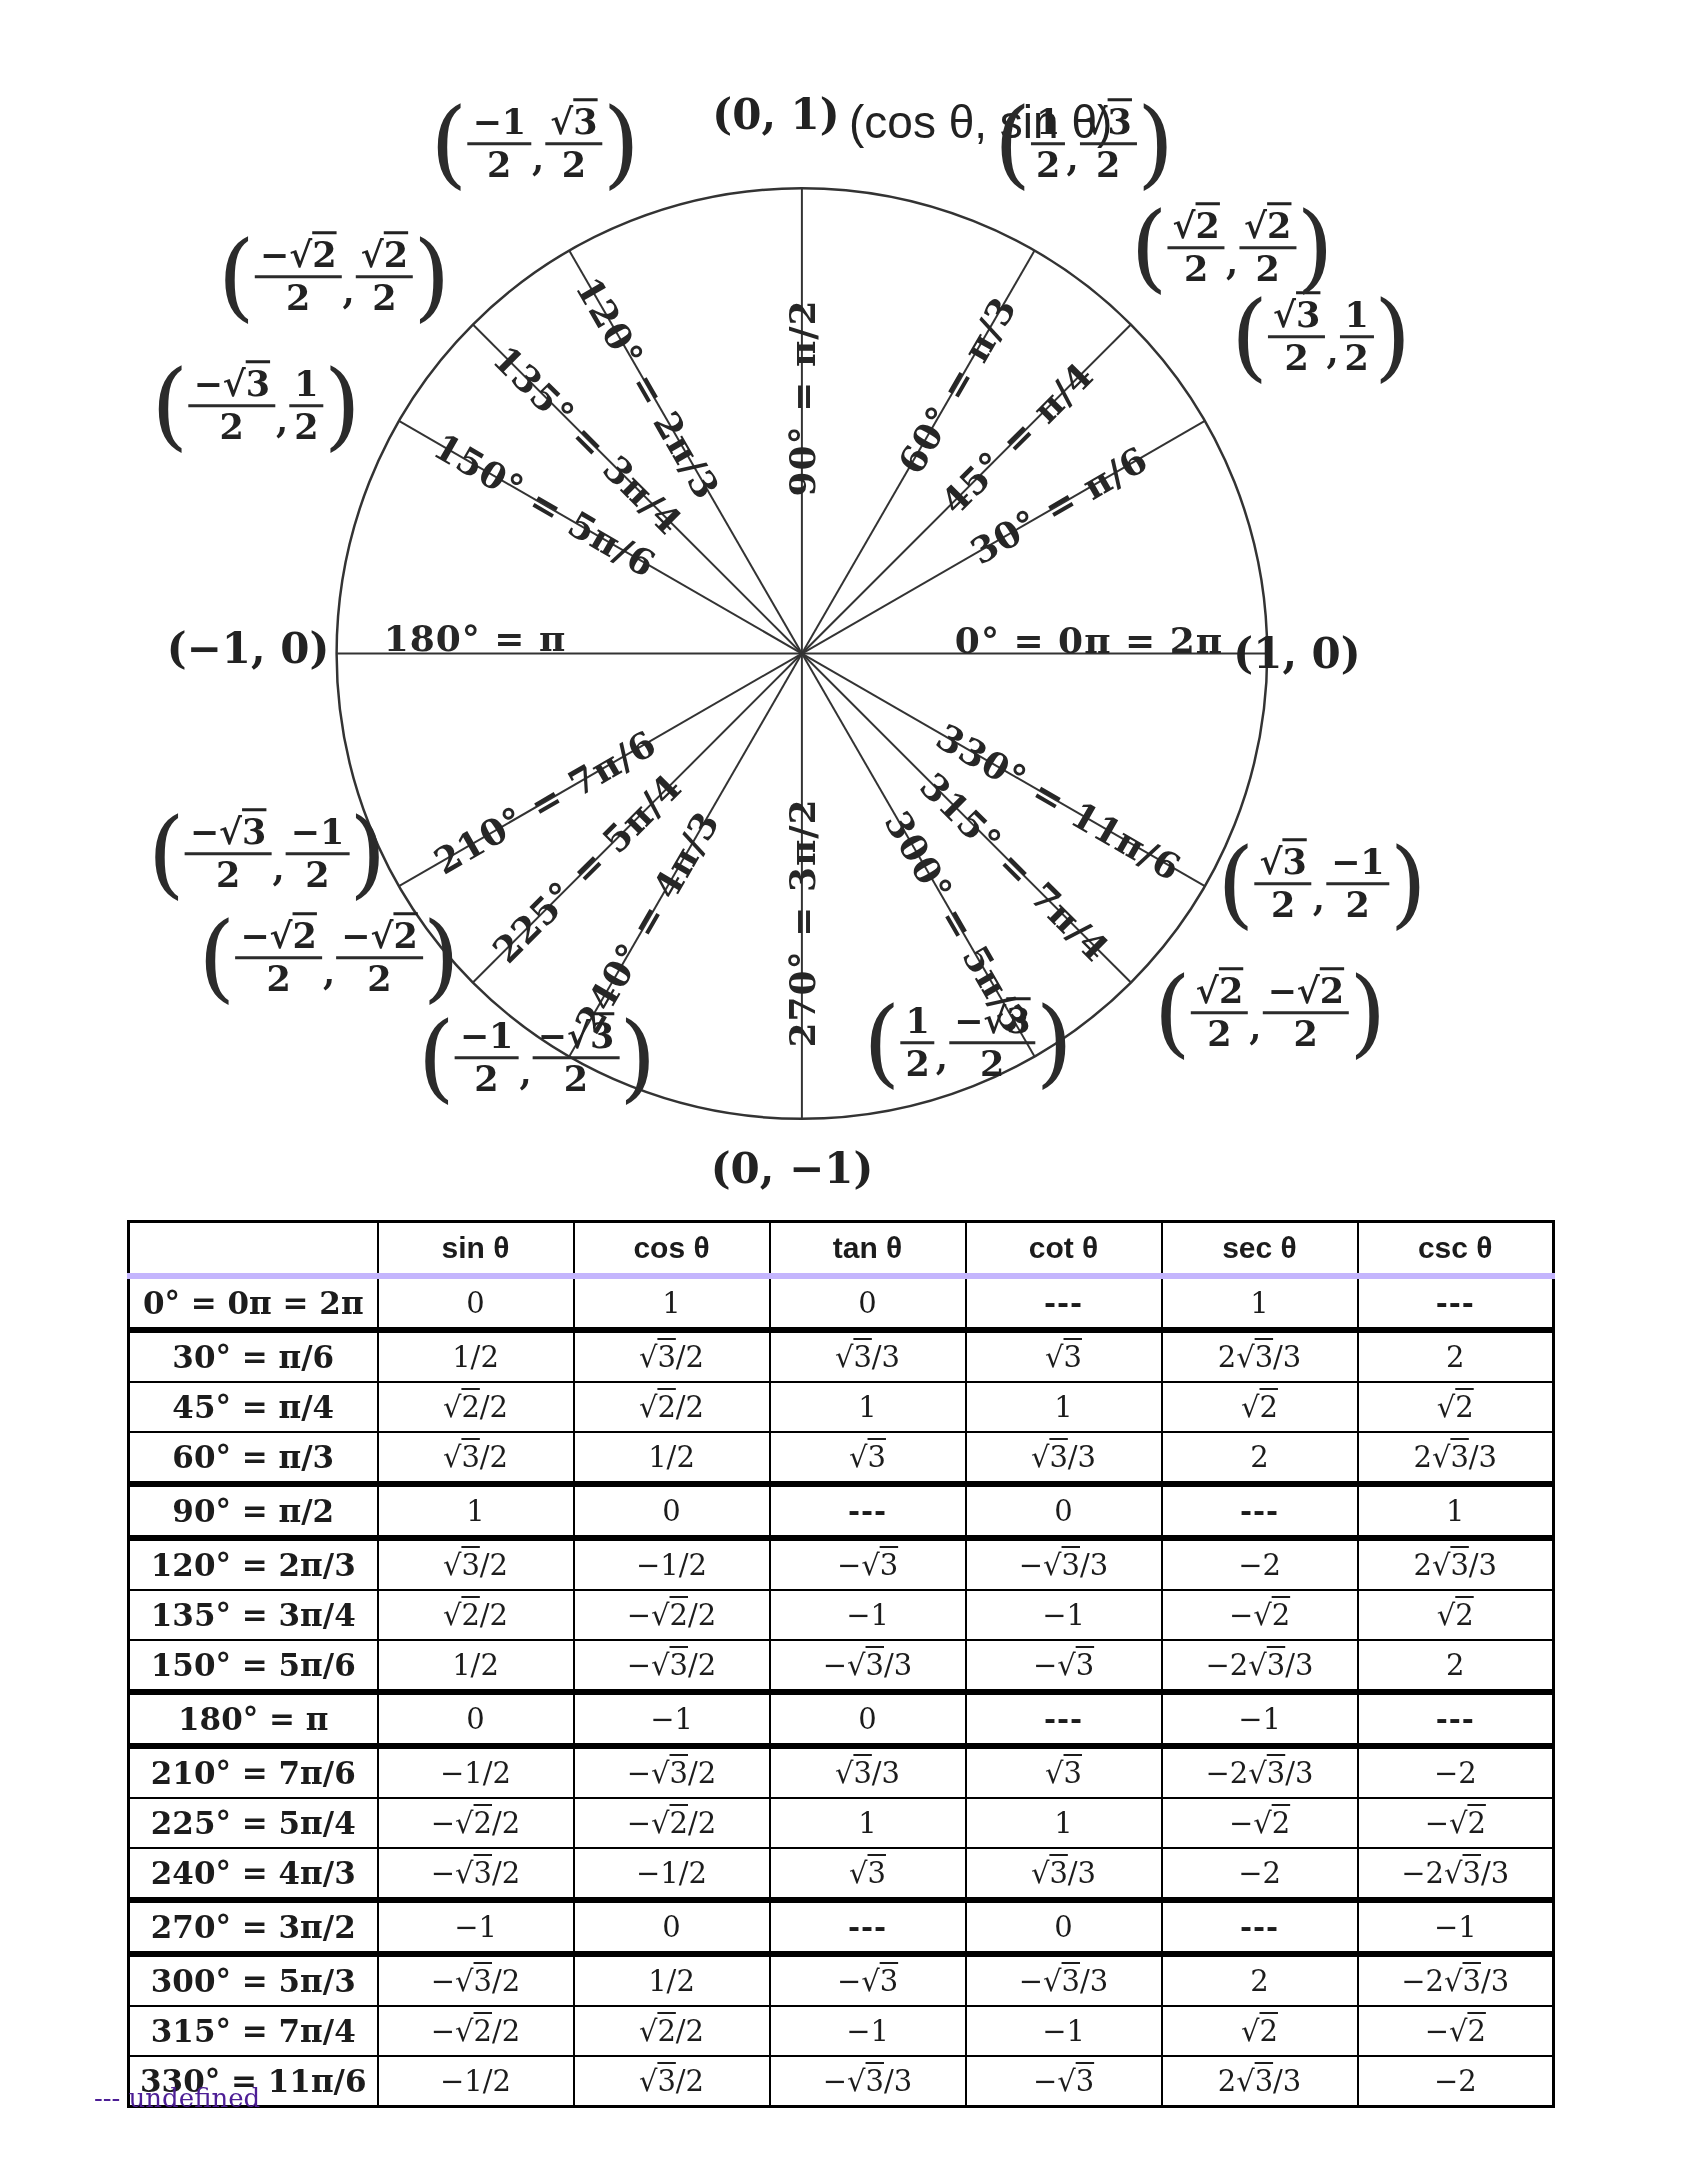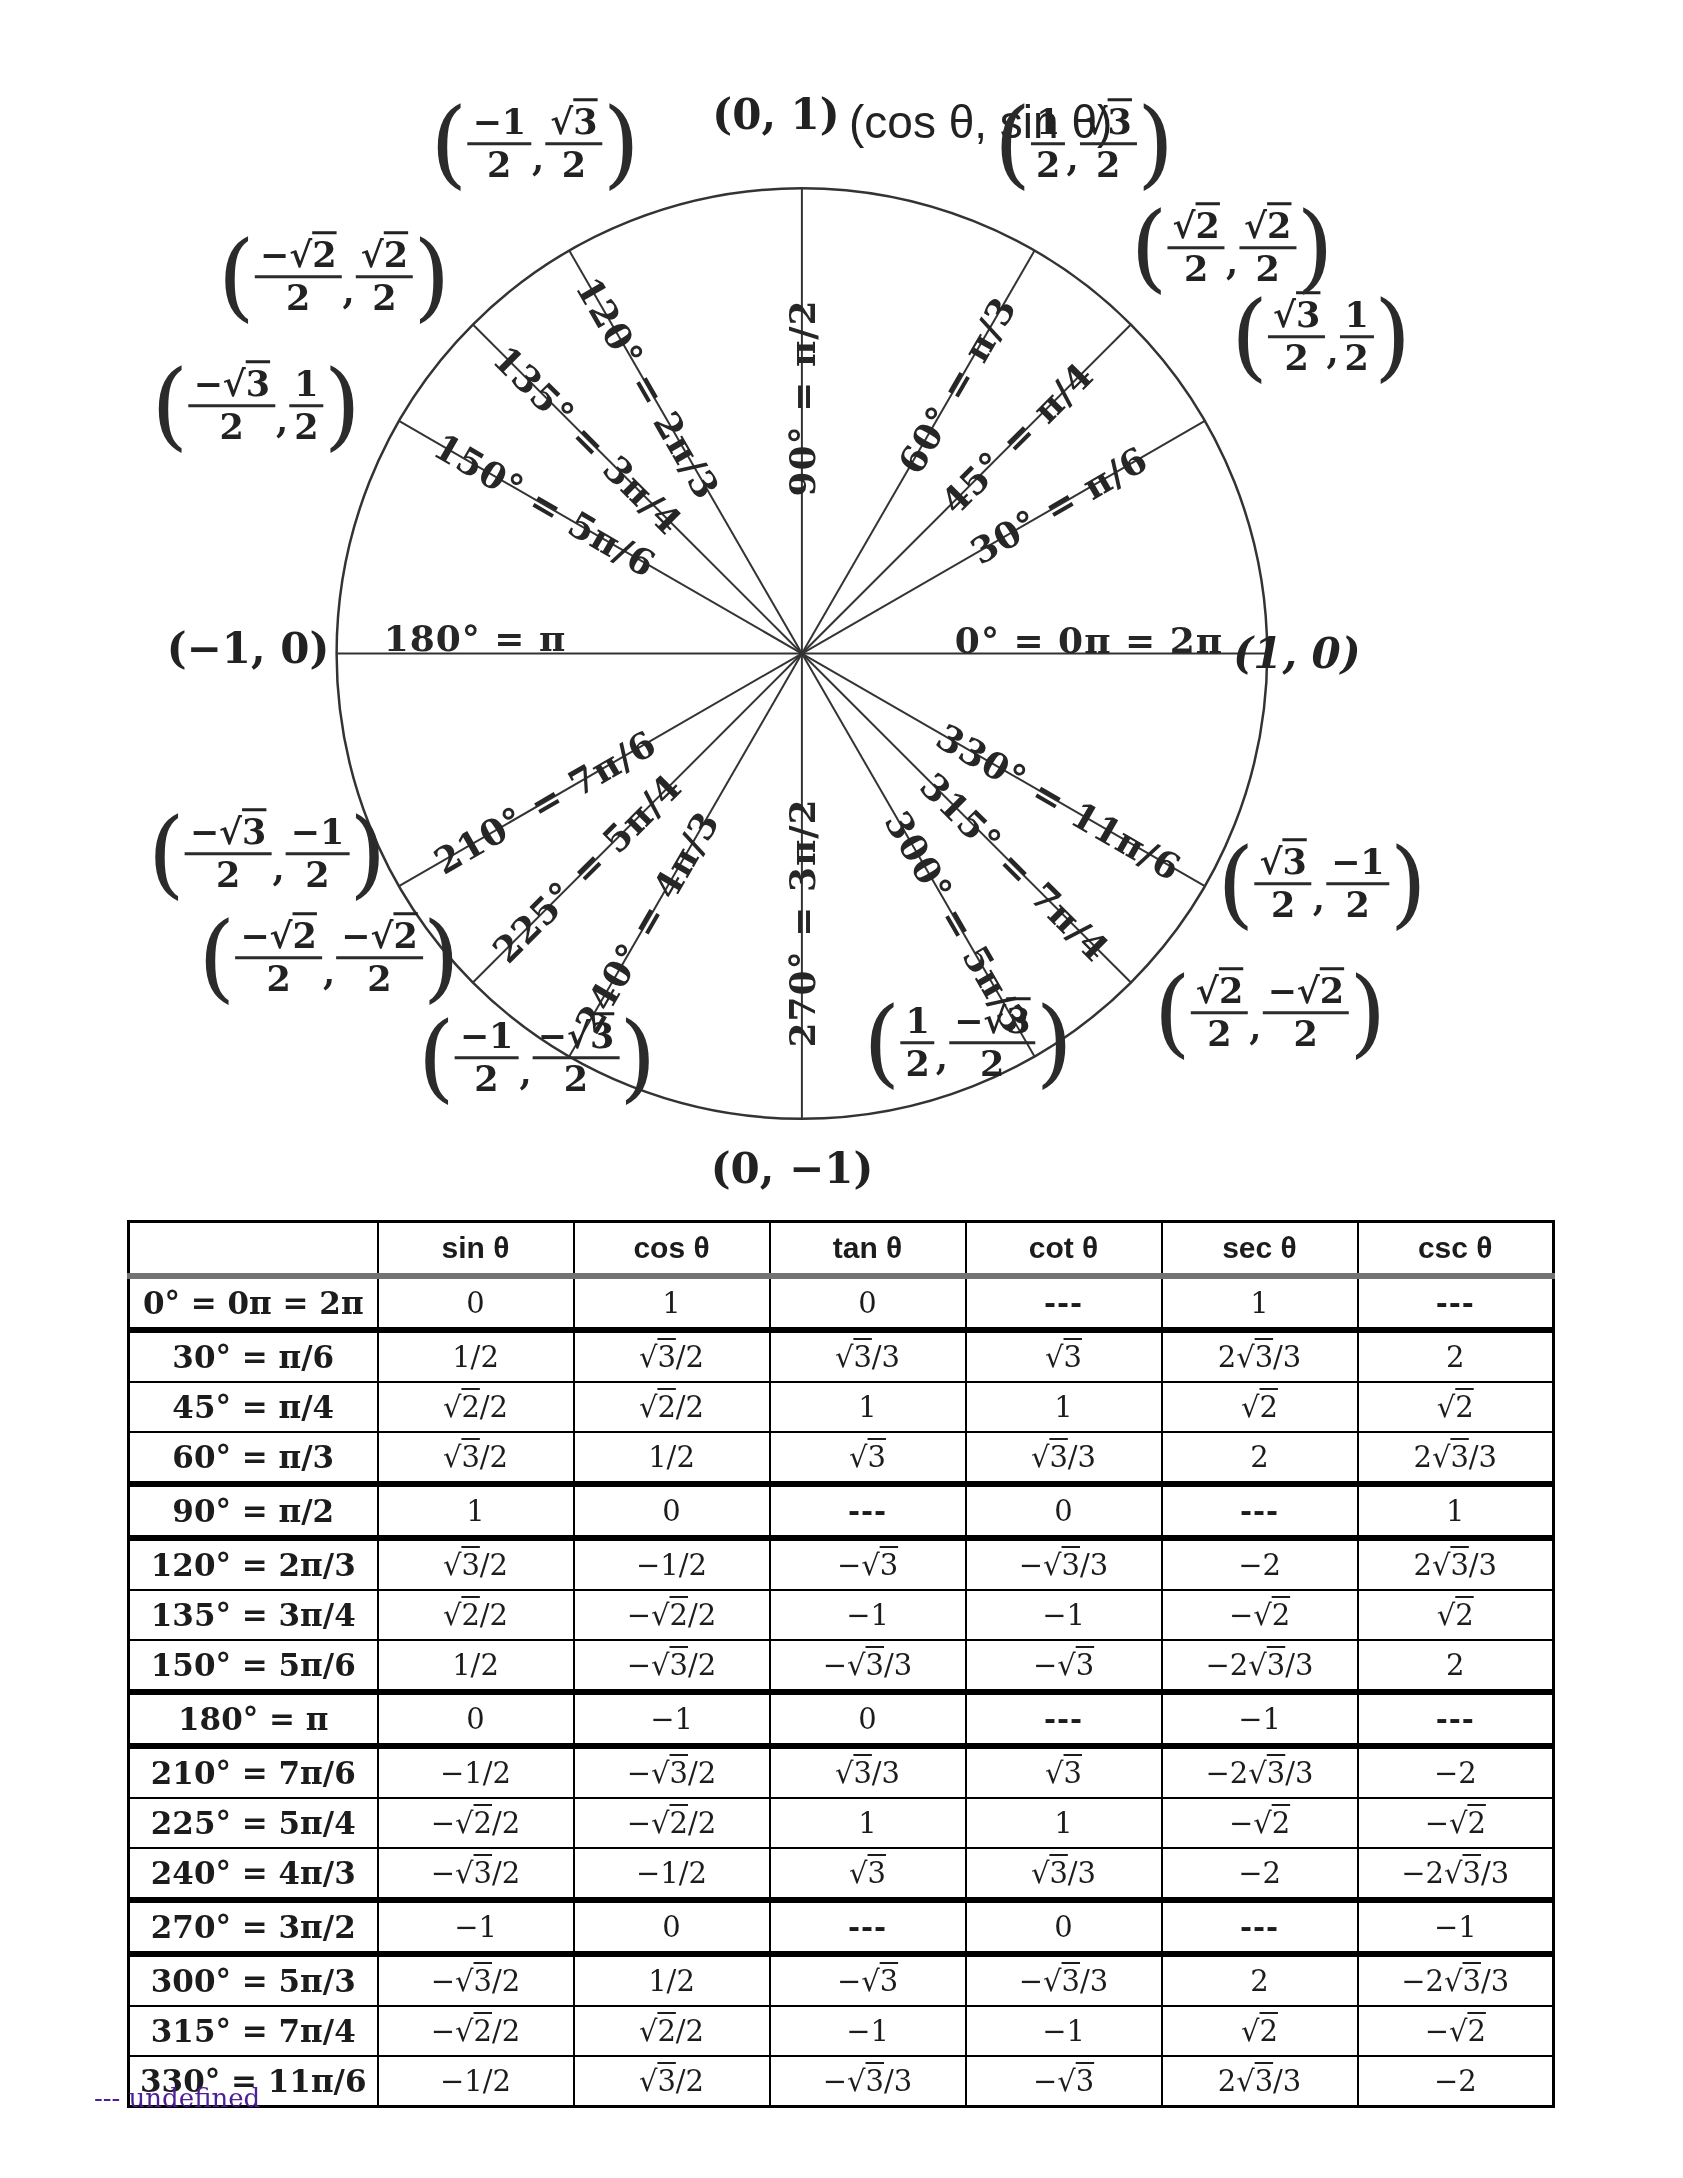--- a/index.html
+++ b/index.html
@@ -12,21 +12,21 @@
   .coord{position:absolute;display:flex;align-items:center;font:bold 35px "DejaVu Serif",serif;color:#222;white-space:nowrap;}
   .frac{display:inline-flex;flex-direction:column;align-items:center;line-height:1.1;}
   .num{border-bottom:3px solid #2b2b2b;padding:0 5px 1px 5px;}
   .den{padding:1px 5px 0 5px;}
   .paren{font-size:95px;font-weight:400;line-height:0.9;color:#2b2b2b;}
   .comma{align-self:flex-end;margin:0 1px 8px 1px;}
   .ovl{text-decoration:overline;}
   .table-wrap{position:absolute;left:127px;top:1220px;}
   table{border-collapse:collapse;border:3px solid #000;background:#fff;}
   th,td{border:2px solid #000;text-align:center;vertical-align:middle;height:48px;padding:0 6px;}
-  thead th{border-bottom:6px solid #737373;font:bold 30px "Liberation Sans",sans-serif;height:50px;}
+  thead th{border-bottom:6px solid #c4b5fd;font:bold 30px "Liberation Sans",sans-serif;height:50px;}
   td.rowlabel{font:bold 31px "DejaVu Serif",serif;}
   td.val{font:29px "DejaVu Serif",serif;}
   td.val.dash{font-weight:bold;letter-spacing:1px;}
   tr.thick td{border-bottom:6px solid #000;}
   col.c0{width:249px;} col.cv{width:196px;}
   .footnote{position:absolute;left:94px;top:2083px;font:26px "DejaVu Serif",serif;color:#4c1d95;}
 </style>
 </head>
 <body>
 
@@ -46,21 +46,21 @@
         <line x1="810" y1="660" x2="402.96806022131386" y2="895" stroke="#333" stroke-width="2"></line>
         <line x1="810" y1="660" x2="477.6598128423226" y2="992.3401871576773" stroke="#333" stroke-width="2"></line>
         <line x1="810" y1="660" x2="574.9999999999998" y2="1067.0319397786861" stroke="#333" stroke-width="2"></line>
         <line x1="810" y1="660" x2="809.9999999999999" y2="1130" stroke="#333" stroke-width="2"></line>
         <line x1="810" y1="660" x2="1045" y2="1067.0319397786861" stroke="#333" stroke-width="2"></line>
         <line x1="810" y1="660" x2="1142.3401871576773" y2="992.3401871576774" stroke="#333" stroke-width="2"></line>
         <line x1="810" y1="660" x2="1217.0319397786861" y2="895.0000000000002" stroke="#333" stroke-width="2"></line>
       </svg>
     <div class="legend">(cos θ, sin θ)</div>
   <div class="ray-label" style="left: 1089px; top: 640px; transform: translate(-50%, -50%);">0° = 0π = 2π</div>
-      <div class="axis-label" style="left: 1297px; top: 653px; transform: translate(-50%, -50%); font-style: italic;">(1, 0)</div>
+      <div class="axis-label" style="left: 1297px; top: 653px; transform: translate(-50%, -50%);">(1, 0)</div>
       <div class="ray-label" style="left: 1059px; top: 505px; transform: translate(-50%, -50%) rotate(-30deg);">30° = π/6</div>
       <div class="coord" style="left: 1321px; top: 337px; transform: translate(-50%, -50%);">
         <span class="paren">(</span>
         <span class="frac">
           <span class="num"><span>√<span class="ovl">3</span></span></span>
           <span class="den">2</span>
         </span>
         <span class="comma">,</span>
         <span class="frac">
           <span class="num">1</span>

